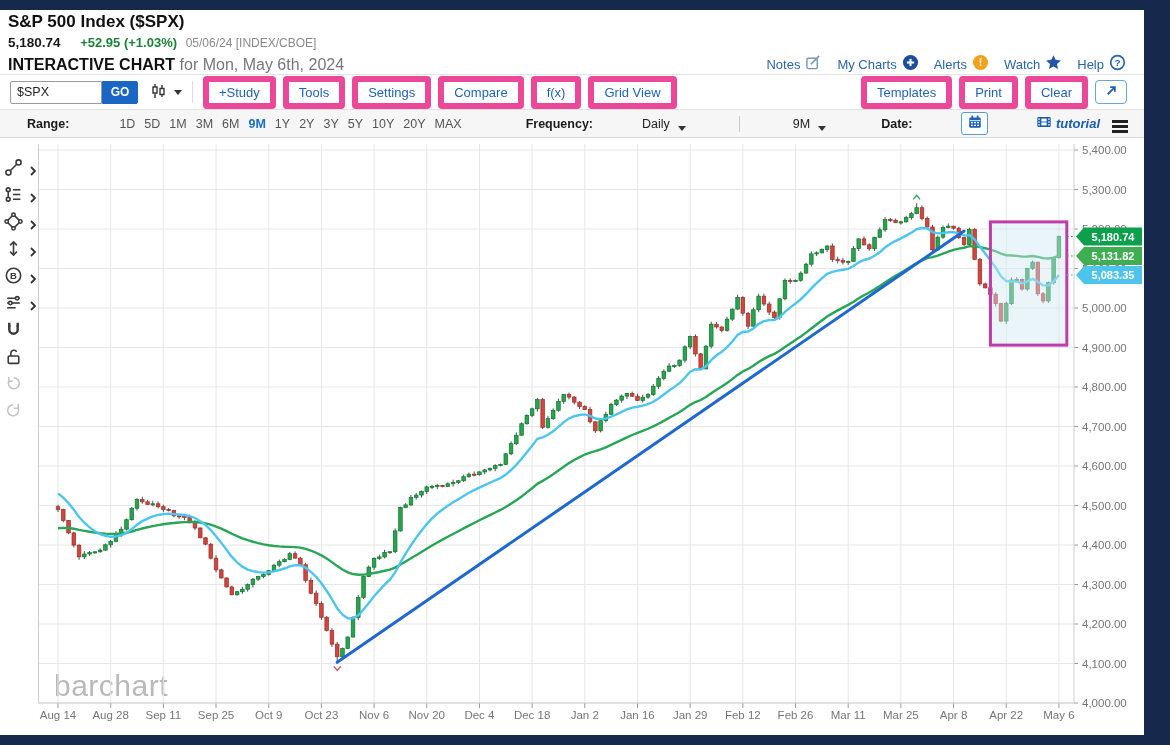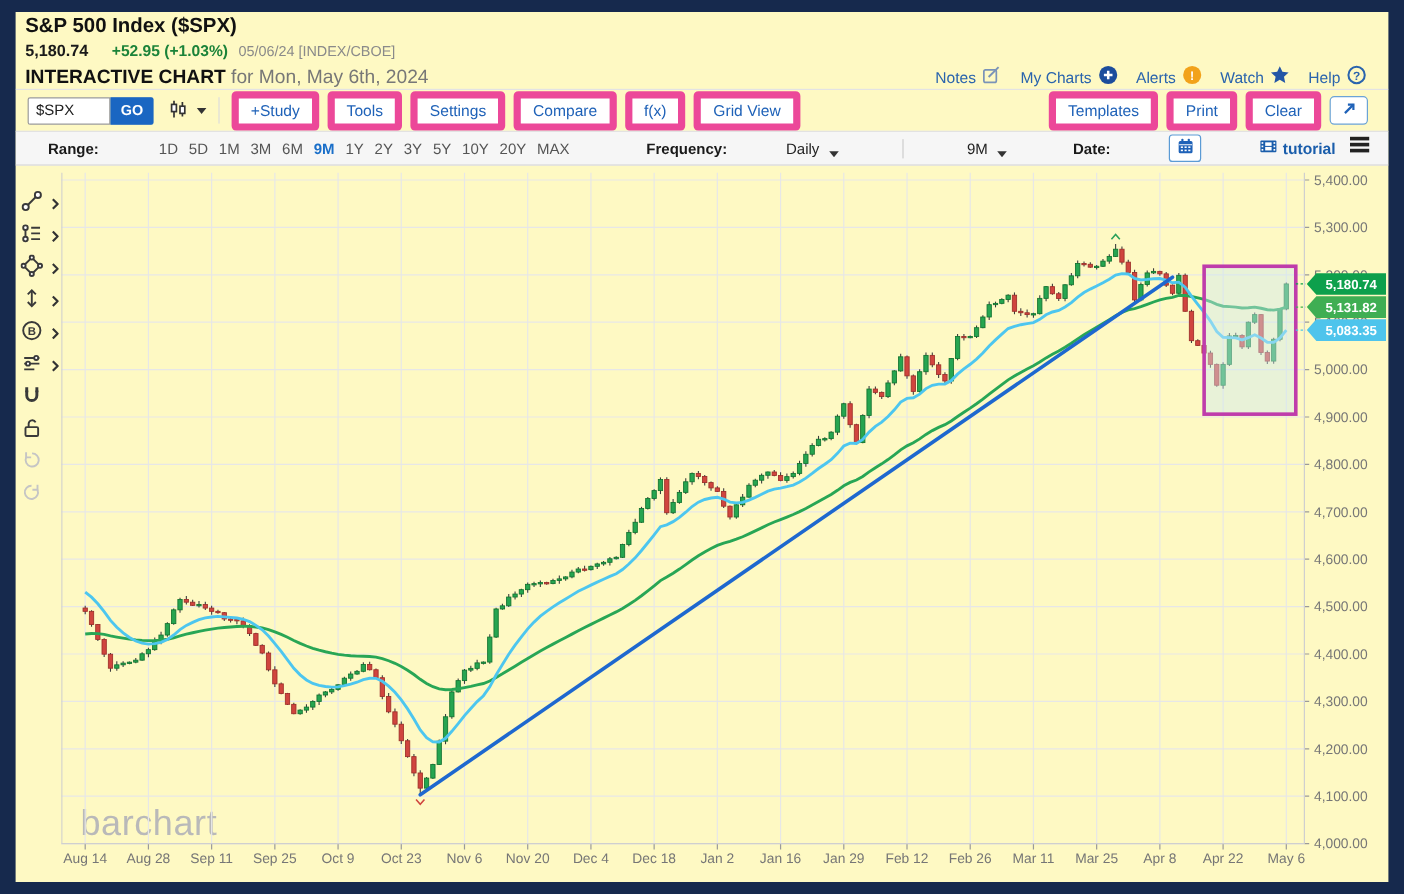--- a/index.html
+++ b/index.html
@@ -1,51 +1,51 @@
 <!DOCTYPE html>
 <html><head>
 <meta charset="utf-8">
 <style>
   html,body{margin:0;padding:0;background:#dfe3ea;}
   *{box-sizing:border-box;}
   .frame{position:relative;width:1170px;height:745px;background:#16294d;font-family:"Liberation Sans",sans-serif;}
-  .inner{position:absolute;left:13px;top:10px;width:1144px;height:725px;background:#fef9c3;overflow:hidden;}
+  .inner{position:absolute;left:0;top:10px;width:1144px;height:725px;background:#ffffff;overflow:hidden;}
   .abs{position:absolute;}
   
   .title{left:8px;top:2px;font-size:17px;font-weight:bold;color:#111;}
   .quote-line{left:8px;top:25px;font-size:13px;color:#1a1a1a;}
   .quote-line .px{font-weight:bold;font-size:13.5px;}
   .quote-line .chg{font-weight:bold;color:#1b8339;margin-left:16px;}
   .quote-line .meta{color:#8a8a8a;font-size:12px;margin-left:5px;}
   .ic-line{left:8px;top:46px;font-size:16px;color:#777;}
   .ic-line .ic-label{font-weight:bold;color:#111;}
   .nav{top:44px;right:18px;display:flex;align-items:center;gap:15px;font-size:13px;color:#2a64ad;text-align:center;}
   .nav .nav-item{display:flex;align-items:center;gap:5px;cursor:pointer;}
   .hdr-divider{left:0;top:64px;width:1144px;height:1px;background:#e3e3e3;}
   
   .toolbar{left:0;top:65px;width:1144px;height:34px;display:flex;align-items:center;padding-left:10px;}
-  .sym-input{width:69px;height:23px;border:1px solid #9b9b9b;border-radius:2px 0 0 2px;padding:0 6px;font-size:12.5px;color:#222;font-family:"Liberation Sans",sans-serif;}
+  .sym-input{width:92px;height:23px;border:1px solid #9b9b9b;border-radius:2px 0 0 2px;padding:0 6px;font-size:12.5px;color:#222;font-family:"Liberation Sans",sans-serif;}
   .go-btn{width:36px;height:23px;background:#1a66c2;color:#fff;border:1px solid #1a66c2;border-radius:0 2px 2px 0;font-weight:bold;font-size:12px;cursor:pointer;}
   .type-btn{display:flex;align-items:center;gap:4px;margin-left:10px;cursor:pointer;background:none;border:none;padding:2px;}
   .vdiv{width:1px;height:22px;background:#ddd;margin:0 10px 0 8px;}
   .btn{border:6px solid #ec4899;color:#1f62b8;background:#fff;border-radius:4px;font-size:13px;padding:3px 10px;margin-right:7px;cursor:pointer;font-family:"Liberation Sans",sans-serif;white-space:nowrap;}
   .tb-right{margin-left:auto;display:flex;align-items:center;padding-right:17px;}
   .icon-btn{border:1px solid #6ba3d6;background:#fff;border-radius:4px;width:32px;height:24px;display:flex;align-items:center;justify-content:center;cursor:pointer;margin-right:0;}
   .chev{display:inline-block;width:0;height:0;border-left:4px solid transparent;border-right:4px solid transparent;border-top:5px solid #333;margin-left:2px;}
   
   .rangebar{left:0;top:99px;width:1144px;height:29px;background:#f6f6f6;border-top:1px solid #e2e2e2;border-bottom:1px solid #d8d8d8;display:flex;align-items:center;padding-left:27px;font-size:12.5px;color:#444;gap:41px;}
   .rb-label{font-weight:bold;color:#1a1a1a;margin-right:9px;}
   .range-opt{margin-right:9px;cursor:pointer;color:#555;}
   .range-opt.sel{color:#1a6fc9;font-weight:bold;}
   .freq-label{font-weight:bold;color:#1a1a1a;margin:0 8px 0 14px;}
   .select-like{display:flex;align-items:flex-end;gap:6px;cursor:pointer;color:#222;}
   .rb-vdiv{width:1px;height:16px;background:#ccc;margin:0 12px;}
   .date-label{font-weight:bold;color:#1a1a1a;margin:0 8px 0 14px;}
   .cal-btn{width:27px;height:23px;border:1.5px solid #5b9bd5;background:#fff;border-radius:3px;display:flex;align-items:center;justify-content:center;cursor:pointer;}
-  .rb-right{margin-left:auto;display:flex;align-items:flex-start;gap:12px;padding-right:16px;}
+  .rb-right{margin-left:auto;display:flex;align-items:flex-end;gap:12px;padding-right:16px;font-style:italic;}
   .tutorial{display:flex;align-items:center;gap:4px;color:#1a5dab;font-weight:bold;font-size:13px;cursor:pointer;}
   .burger{display:flex;flex-direction:column;gap:2.5px;cursor:pointer;}
   .burger i{display:block;width:16px;height:2.6px;background:#222;}
   
   .side{left:4px;top:148px;width:34px;display:flex;flex-direction:column;gap:9px;}
   .tool{position:relative;width:32px;height:18px;display:flex;align-items:center;cursor:pointer;}
   .tool .tchev{position:absolute;right:0;top:4px;}
   .chart-wrap{left:38px;top:130px;width:1106px;height:594px;}
   svg text{font-family:"Liberation Sans",sans-serif;}
 </style>

